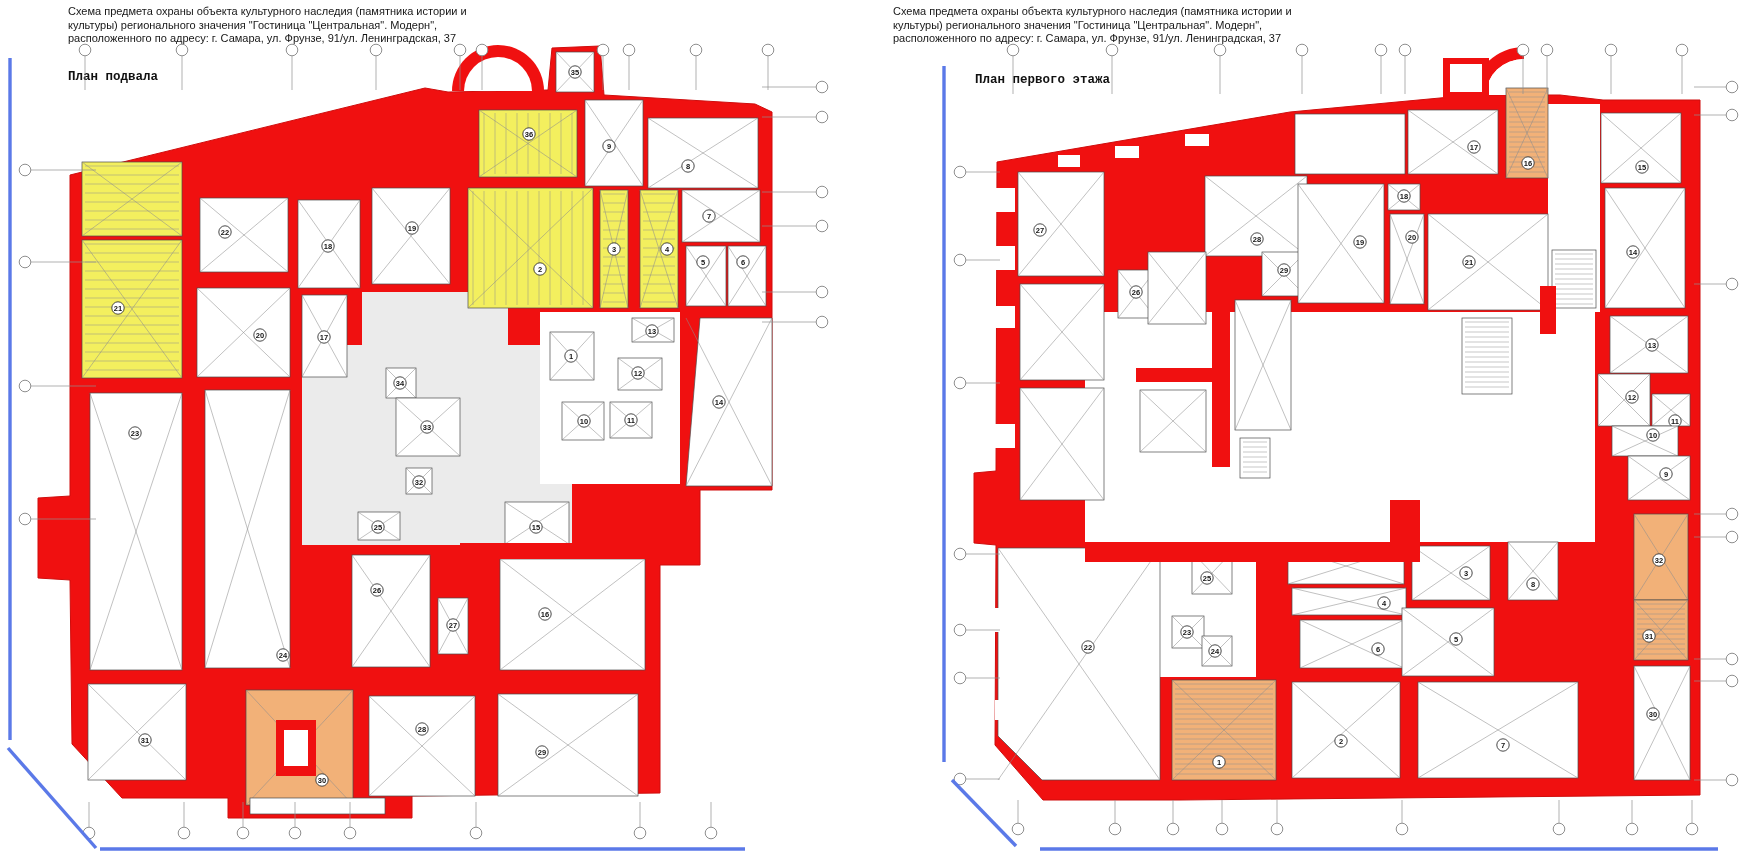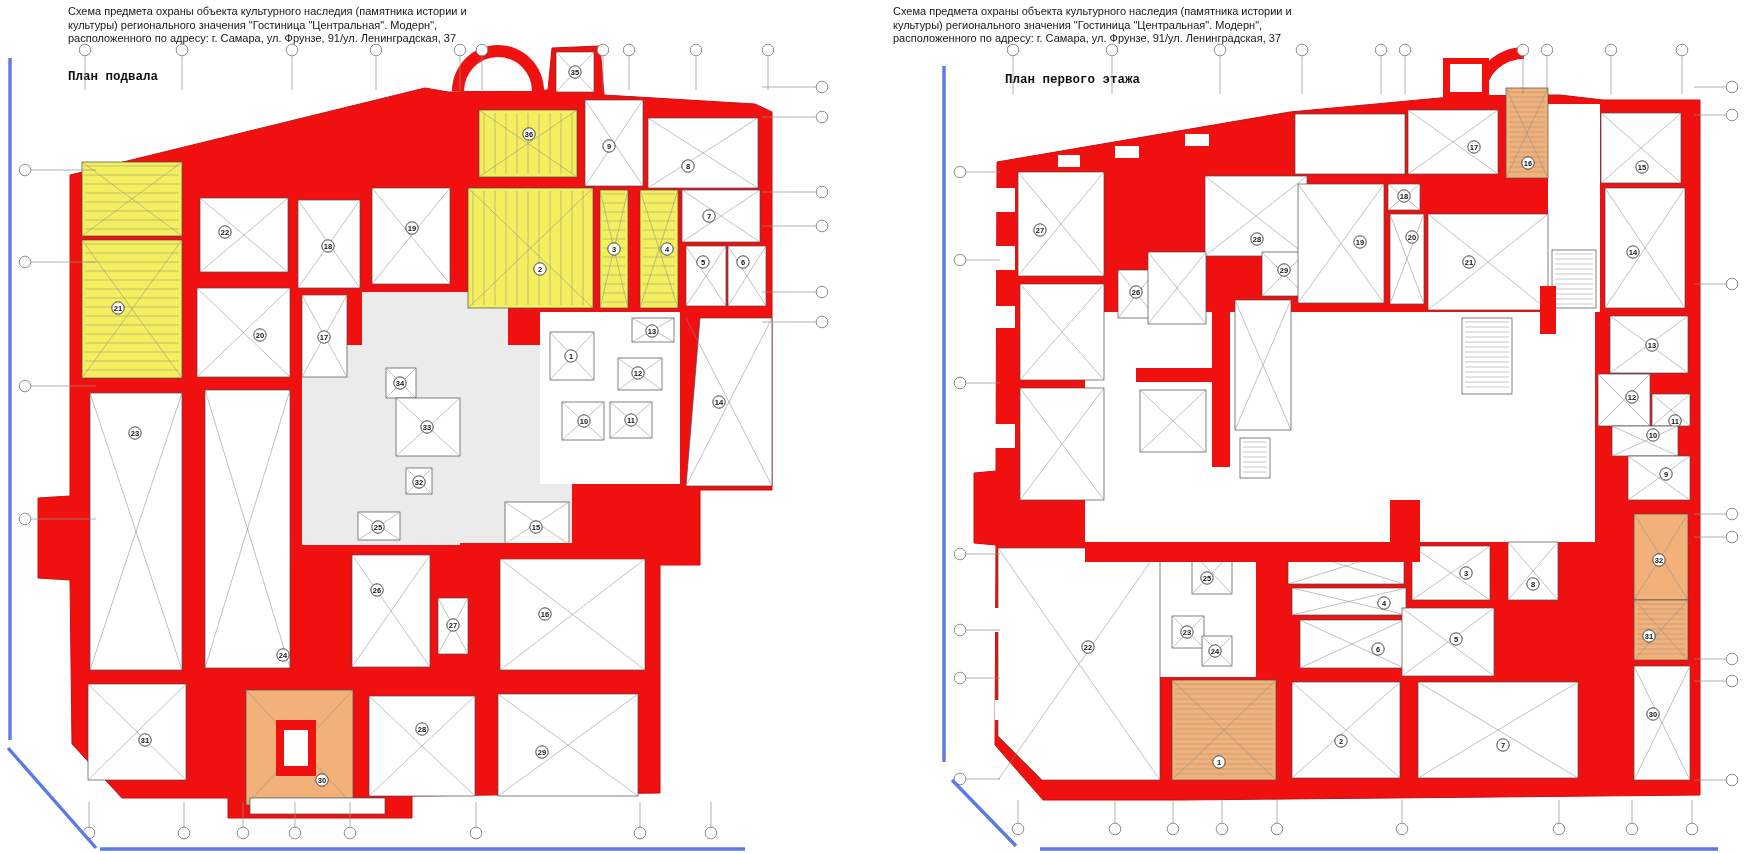--- a/index.html
+++ b/index.html
@@ -19,21 +19,21 @@
     <div>Схема предмета охраны объекта культурного наследия (памятника истории и</div>
     <div>культуры) регионального значения "Гостиница "Центральная". Модерн",</div>
     <div>расположенного по адресу: г. Самара, ул. Фрунзе, 91/ул. Ленинградская, 37</div>
   </div>
   <div class="hdr" style="left:893px;">
     <div>Схема предмета охраны объекта культурного наследия (памятника истории и</div>
     <div>культуры) регионального значения "Гостиница "Центральная". Модерн",</div>
     <div>расположенного по адресу: г. Самара, ул. Фрунзе, 91/ул. Ленинградская, 37</div>
   </div>
   <div class="ptitle" style="left:68px;top:70px;">План подвала</div>
-  <div class="ptitle" style="left:1005px;top:73px;">План первого этажа</div>
+  <div class="ptitle" style="left:975px;top:73px;">План первого этажа</div>
   <div id="drawing">
       <svg viewBox="0 0 1747 854">
         <g>
           <polygon points="70,175 425,88 448,92 548,90 552,48 600,46 604,95 755,104 772,112 772,490 700,490 700,565 660,565 660,793 412,796 412,818 228,818 228,798 122,798 72,744 70,580 38,578 38,498 70,496" fill="#f01010" stroke="#cf0d0d" stroke-width="1"></polygon>
           <path d="M452,91 A46,46 0 0 1 544,91 Z" fill="#f01010"></path>
           <path d="M464,91 A34,34 0 0 1 532,91 Z" fill="#ffffff"></path>
           <rect x="302" y="345" width="270" height="200" fill="#ebebeb"></rect>
           <rect x="362" y="292" width="146" height="56" fill="#ebebeb"></rect>
           <rect x="540" y="312" width="140" height="172" fill="#ffffff"></rect>
           <rect x="82" y="162" width="100" height="74" fill="#f3ef5e" stroke="#4a4a4a" stroke-width="0.7"></rect>

